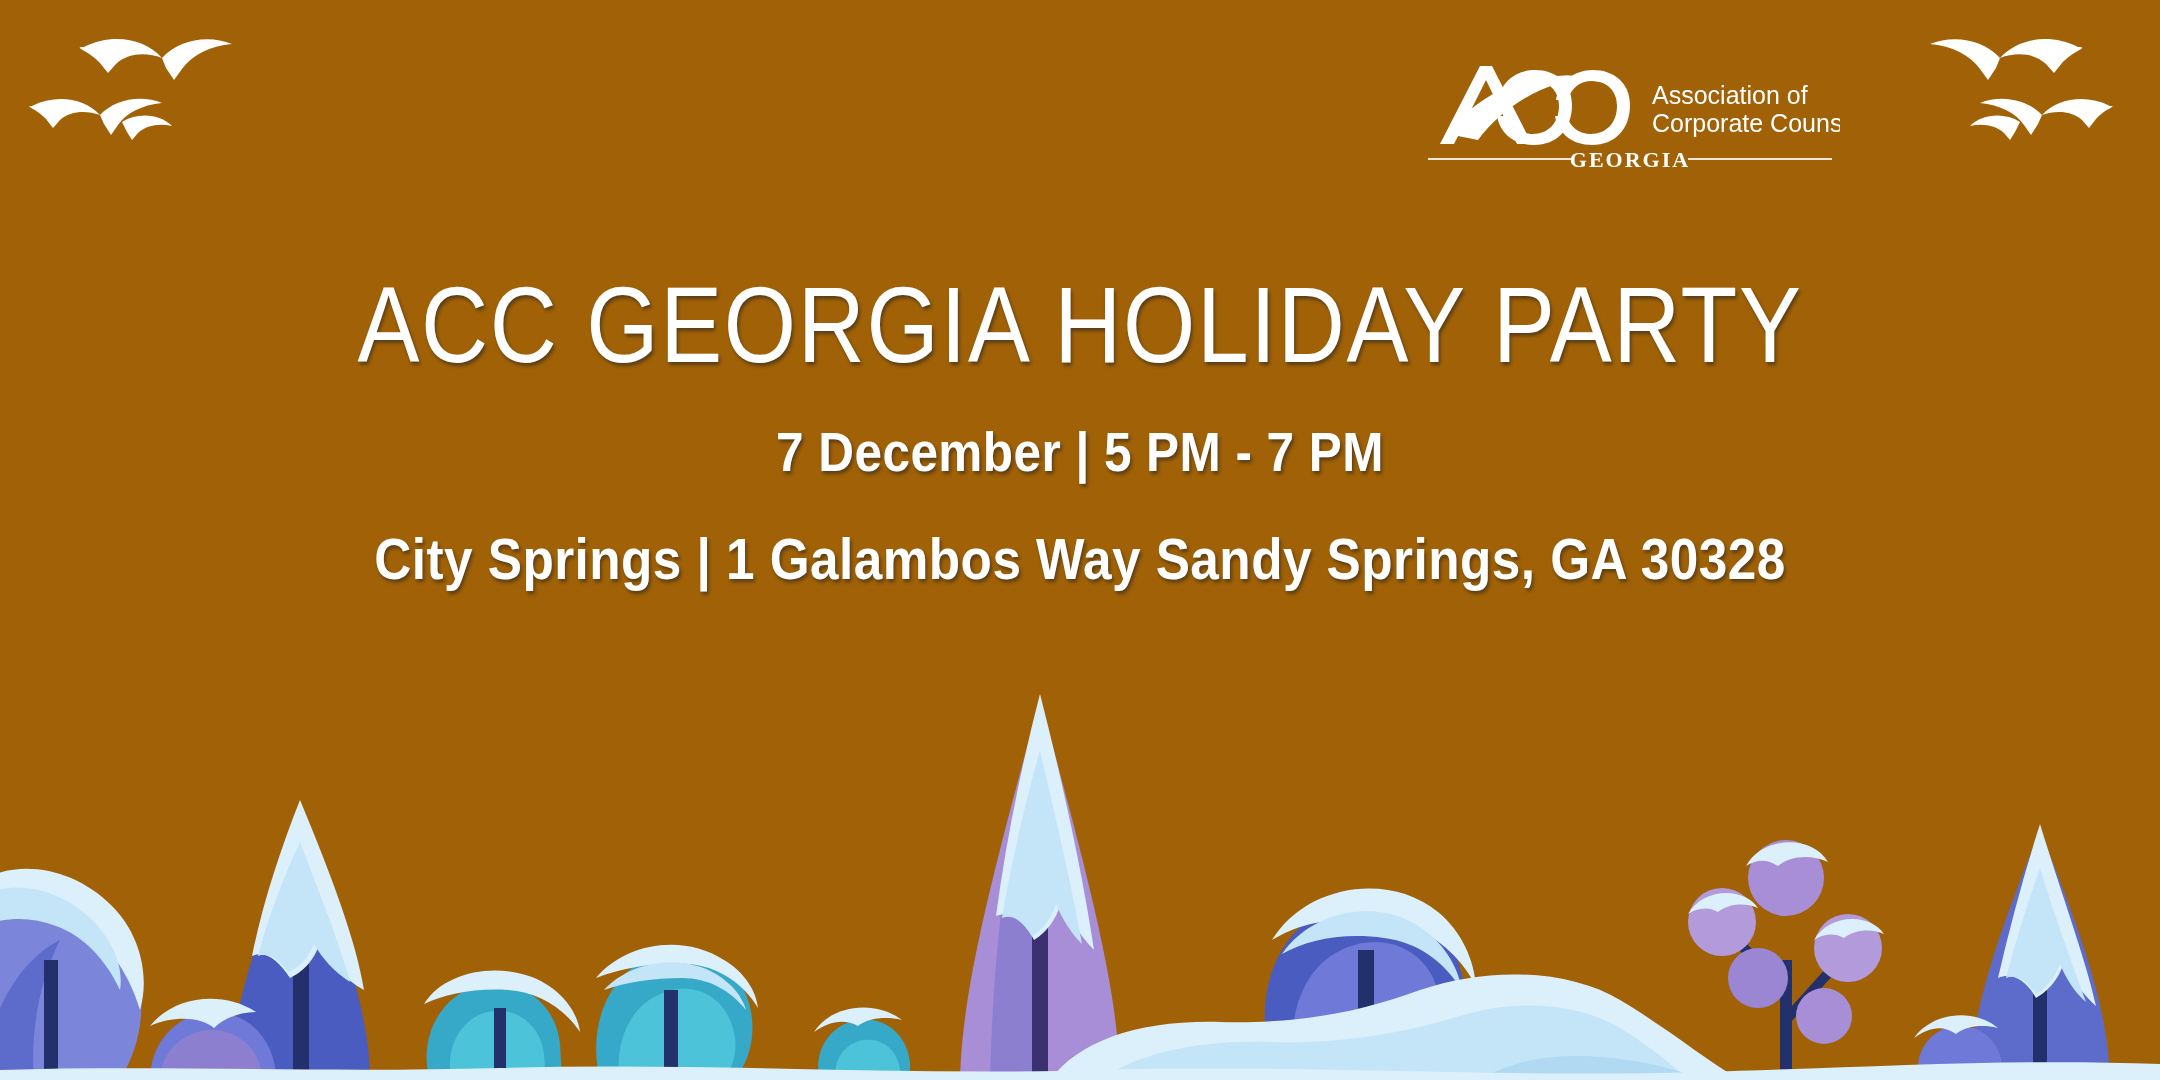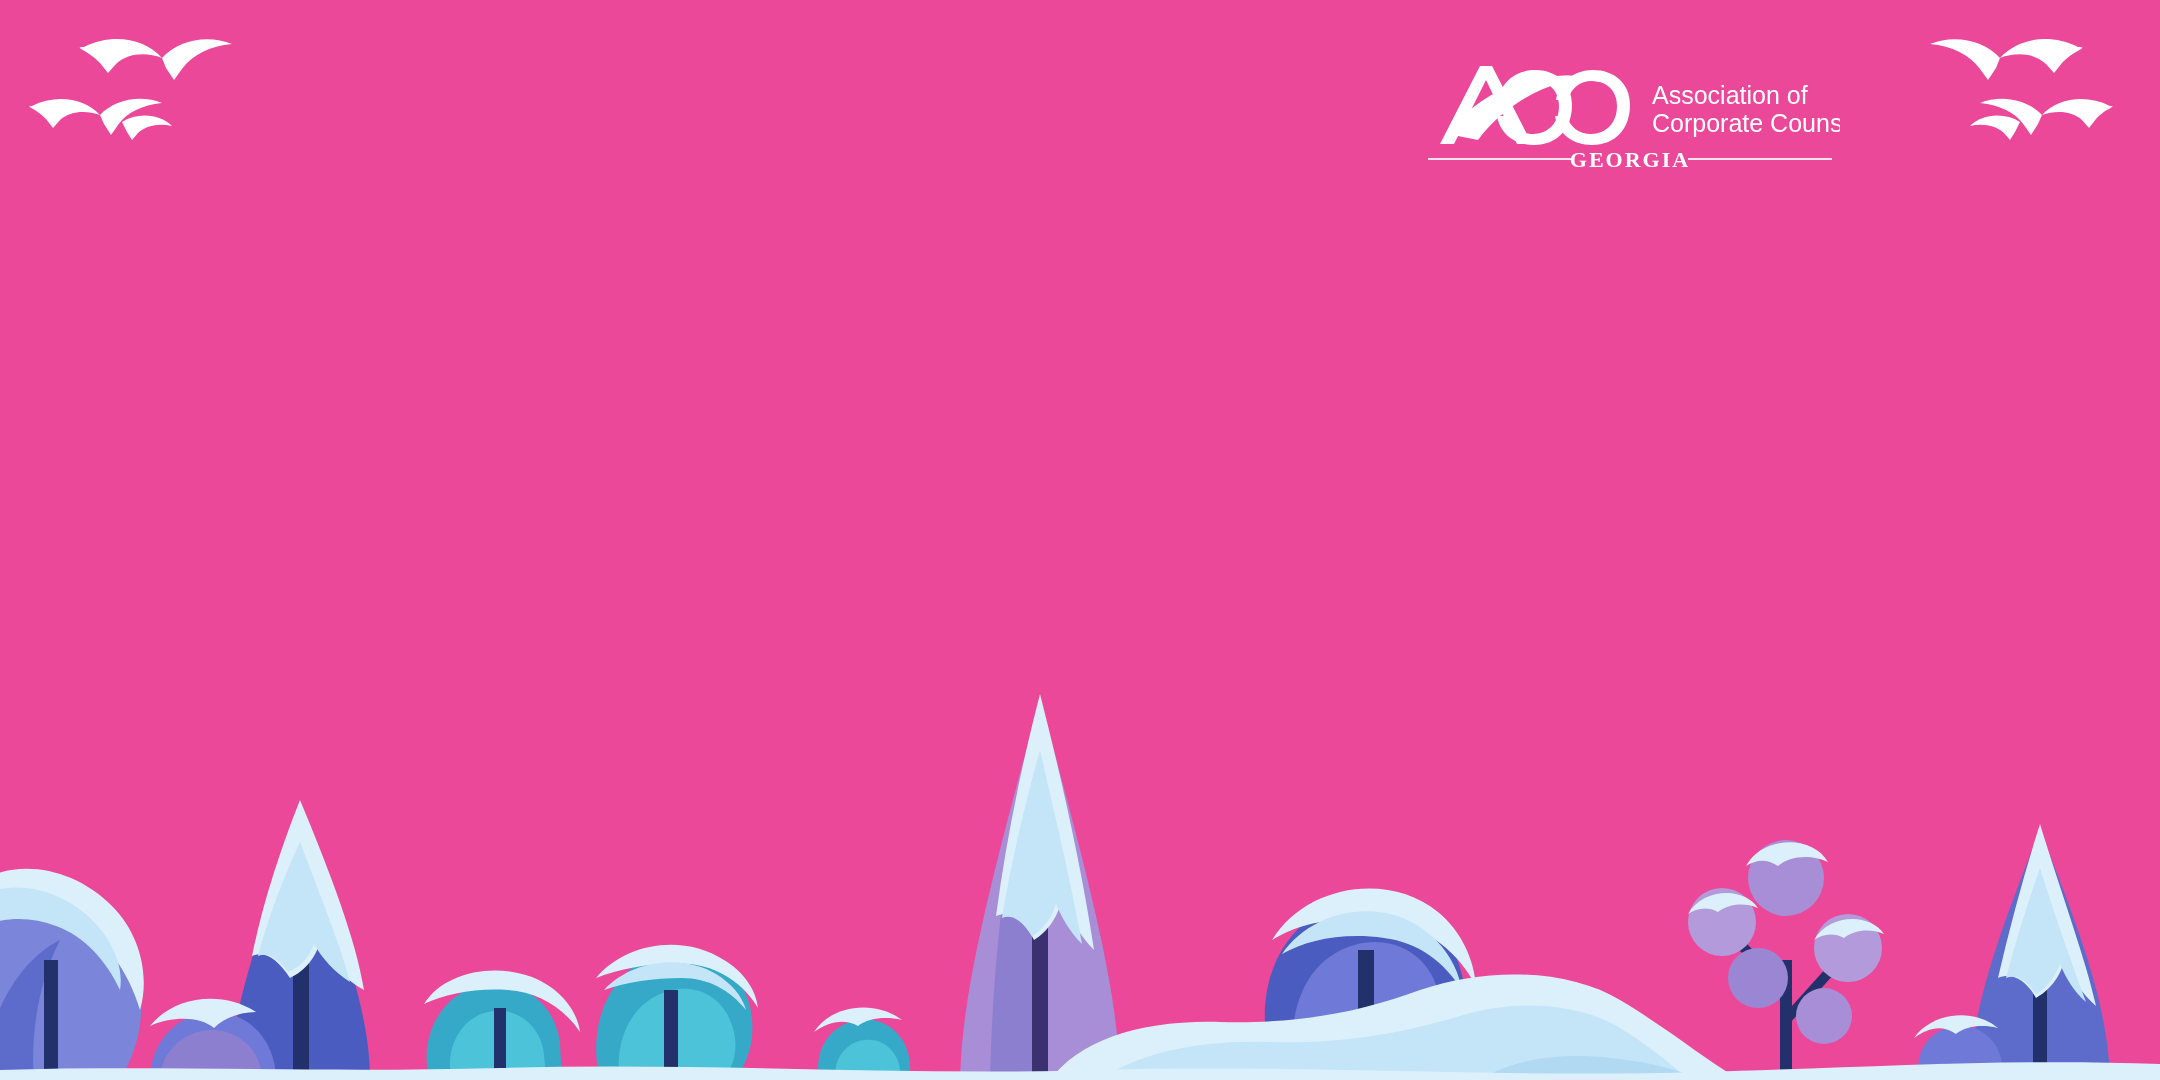--- a/index.html
+++ b/index.html
@@ -4,21 +4,21 @@
 <title>ACC Georgia Holiday Party</title>
 <style>
   html,body{margin:0;padding:0;background:#0e2546;}
   body{font-family:"Liberation Sans", sans-serif;}
 
   #banner{
     position:relative;
     width:2160px;
     height:1080px;
     overflow:hidden;
-    background:#ec4899;
+    background:#a16207;
   }
 
   
   .birds{position:absolute;top:0;pointer-events:none;}
   .birds svg{display:block;}
   #birds-left{left:26px;top:22px;}
   #birds-right{right:24px;top:22px;}
 
   
   #logo-lockup{
@@ -140,20 +140,25 @@
 
       <text x="232" y="52" fill="#ffffff" font-family="'Liberation Sans',sans-serif" font-size="25">Association of</text>
       <text x="232" y="80" fill="#ffffff" font-family="'Liberation Sans',sans-serif" font-size="25">Corporate Counsel</text>
 
       <line x1="8" y1="107" x2="152" y2="107" stroke="#ffffff" stroke-width="2" opacity="0.85"></line>
       <text x="210" y="115" fill="#ffffff" text-anchor="middle" font-family="'Liberation Serif',serif" font-weight="bold" font-size="22" letter-spacing="2">GEORGIA</text>
       <line x1="268" y1="107" x2="412" y2="107" stroke="#ffffff" stroke-width="2" opacity="0.85"></line>
     </svg>
   </div>
 
+  <div id="headline-block">
+    <h1 id="event-title">ACC GEORGIA HOLIDAY PARTY</h1>
+    <p id="event-datetime">7 December | 5 PM - 7 PM</p>
+    <p id="event-venue">City Springs |  1 Galambos Way Sandy Springs, GA 30328</p>
+  </div>
 
   <div id="winter-scene">
     <svg viewBox="0 0 2160 420" preserveAspectRatio="none" xmlns="http://www.w3.org/2000/svg">
 
       <g>
         <path d="M-40 420 L-40 250 C10 215 70 230 110 268 C150 308 150 370 120 420 Z" fill="#7b86da"></path>
         <path d="M-20 420 C-10 350 20 300 60 280 C40 320 30 370 34 420 Z" fill="#5d6ccb"></path>
         <rect x="44" y="300" width="14" height="120" fill="#22306b"></rect>
         <path d="M-40 238 C-4 196 66 200 112 246 C140 274 150 316 140 350 C128 310 104 276 70 262 C34 246 -6 252 -40 272 Z" fill="#dcf0fb"></path>
         <path d="M-40 250 C-8 218 48 220 88 256 C112 278 124 306 120 330 C106 300 84 276 56 266 C26 254 -8 258 -40 274 Z" fill="#c3e5f7"></path>

